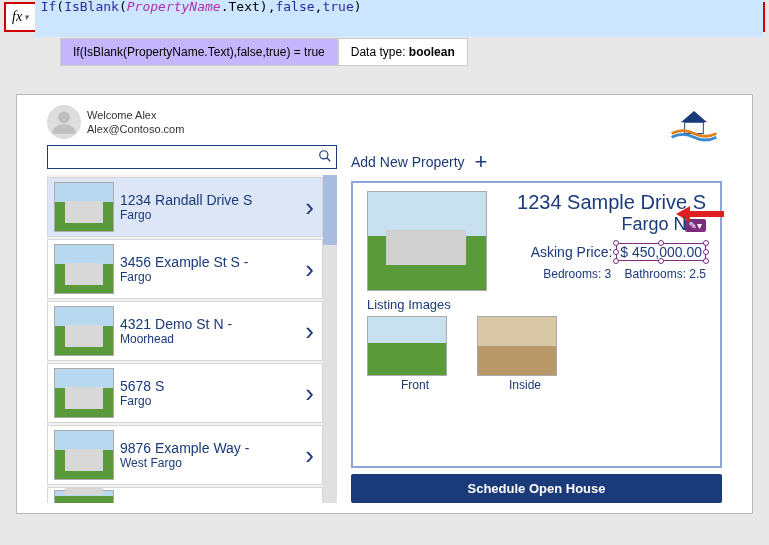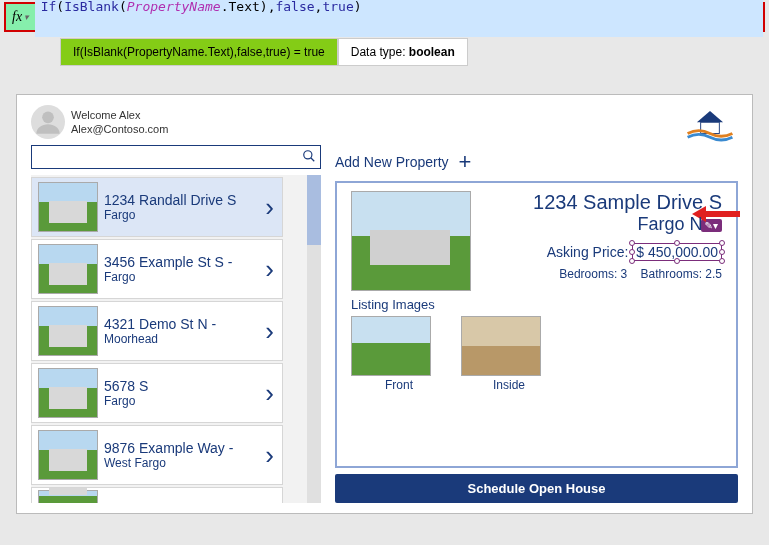--- a/index.html
+++ b/index.html
@@ -1,37 +1,37 @@
 <!DOCTYPE html>
 <html><head>
 <meta charset="utf-8">
 <style>
   * { box-sizing: border-box; margin: 0; padding: 0; }
   body { font-family: "Segoe UI", Arial, sans-serif; background: #e8e8e8; width: 769px; height: 545px; overflow: hidden; }
-  .formula-bar { display: flex; align-items: center; background: #86efac; border: 2px solid #d10000; height: 30px; margin: 2px 4px; }
+  .formula-bar { display: flex; align-items: center; background: #ffffff; border: 2px solid #d10000; height: 30px; margin: 2px 4px; }
   .fx-label { font-style: italic; font-family: "Times New Roman", serif; padding: 0 6px; font-size: 14px; display:flex; align-items:center; gap:2px;}
   .fx-label .chev { font-size: 9px; color:#666;}
   .formula-input { flex: 1; padding: 2px 6px; font-family: Consolas, monospace; font-size: 13px; background:#cde6ff; border:none; outline:none; height:40px;}
   .fn-if,.fn-isblank { color:#2a2aa0; }
   .fn-prop { color:#b02fb0; font-style:italic;}
   .lit-false,.lit-true { color:#2a2aa0; }
   .eval-row { display:flex; gap:0; background:transparent; }
-  .eval-box { background:#84cc16; border:1px solid #ccc; padding:6px 12px; font-size:12px; margin:4px 0 4px 60px; }
+  .eval-box { background:#c4b5fd; border:1px solid #ccc; padding:6px 12px; font-size:12px; margin:4px 0 4px 60px; }
   .eval-box2 { background:#fff; border:1px solid #ccc; padding:6px 12px; font-size:12px; margin:4px 0 4px 0; }
   .canvas-wrap { background:#e8e8e8; padding: 24px 16px 0 16px; }
-  .app { background:#fff; border:1px solid #bbb; display:flex; padding:10px 14px; height:420px; }
+  .app { background:#fff; border:1px solid #bbb; display:flex; padding:10px 30px; height:420px; }
   .leftcol { width:290px; display:flex; flex-direction:column; }
   .header-row { display:flex; align-items:center; }
   .avatar { width:34px; height:34px; border-radius:50%; background:#ddd; display:flex; align-items:center; justify-content:center; }
   .avatar svg { width:28px; height:28px; fill:#bfbfbf;}
   .welcome { margin-left:6px; font-size:11px; color:#333; line-height:1.3;}
   .searchbox { margin-top:6px; display:flex; border:1px solid #1a3a7a; height:24px; align-items:center; }
   .searchbox input { flex:1; border:none; outline:none; font-size:12px; padding:0 4px;}
   .search-icon { width:22px; color:#1a3a7a; text-align:center; font-size:13px;}
-  .list { margin-top:6px; flex:1; overflow:hidden; background:#f2f2f2; display:flex;gap:24px;}
+  .list { margin-top:6px; flex:1; overflow:hidden; background:#f2f2f2; display:flex;}
   .list-items { flex:1; }
   .scrollbar { width:14px; background:#e0e0e0; position:relative;}
   .scroll-thumb { position:absolute; top:0; left:0; right:0; height:70px; background:#a9bde0;}
   .gallery-item { display:flex; align-items:center; background:#fff; border:1px solid #d6d6d6; margin:2px 0; height:60px; }
   .gallery-item.selected { background:#dce6f6; }
   .thumb { width:60px; height:50px; margin:0 6px; background:linear-gradient(to bottom, #b8d8f0 40%, #5a9a3a 40%); border:1px solid #aaa; position:relative;}
   .thumb.house::after { content:""; position:absolute; bottom:8px; left:10px; width:38px; height:22px; background:#d8d8d8; }
   .item-text { flex:1; }
   .item-title { color:#1a3a7a; font-size:14px; font-weight:400;}
   .item-sub { color:#1a3a7a; font-size:12px;}

